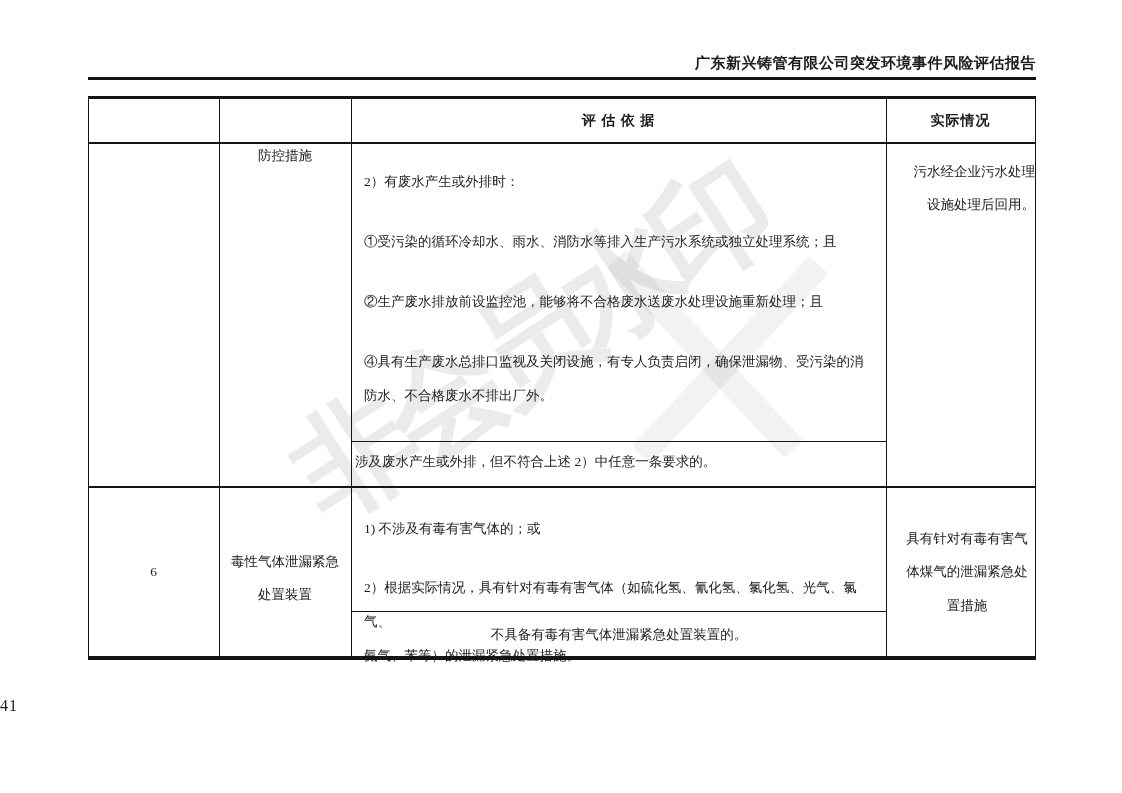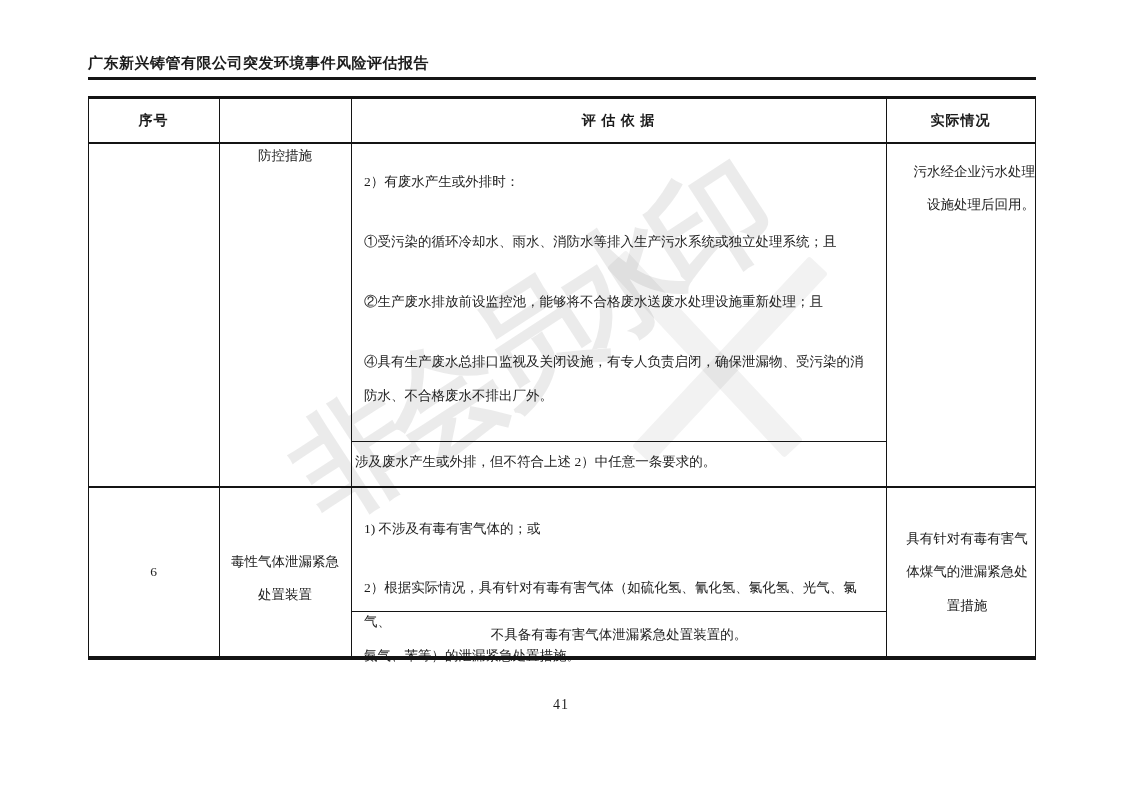--- a/index.html
+++ b/index.html
@@ -5,21 +5,21 @@
   * { margin:0; padding:0; box-sizing:border-box; }
   html,body { background:#e9e9e9; }
   .page {
     position:relative; width:1122px; height:793px; background:#ffffff;
     font-family:"Liberation Serif", serif; color:#1c1c1c; overflow:hidden;
     margin:0 auto;
   }
   
   .doc-title {
     position:absolute; left:88px; top:54px; width:948px;
-    text-align:left; font-size:15px; font-weight:bold; letter-spacing:0.5px;
+    text-align:right; font-size:15px; font-weight:bold; letter-spacing:0.5px;
   }
   .double-rule {
     position:absolute; left:88px; top:77px; width:948px; height:2px;
     border-top:2.5px solid #151515; border-bottom:1px solid #151515;
   }
   
   .watermark-layer { position:absolute; inset:0; z-index:0; pointer-events:none; }
   .wm-text {
     position:absolute; left:305px; top:427px;
     font-size:120px; line-height:120px; font-weight:bold; white-space:nowrap;
@@ -68,41 +68,40 @@
   
   .r2-no  { left:0; top:392px; width:131px; height:168px; display:flex; align-items:center; justify-content:center; }
   .r2-ind { left:131px; top:392px; width:132px; height:180px; display:flex; align-items:center; justify-content:center; text-align:center; line-height:33px; }
   .r2-basis { left:263px; top:392px; width:535px; padding:8px 13px 0 13px; }
   .r2-basis p { white-space:pre-line; line-height:34px; margin:0 0 9px 0; }
   .r2-sub { left:264px; top:517px; width:534px; height:43px; display:flex; align-items:center; justify-content:center; text-align:center; }
   .r2-act { left:798px; top:392px; width:149px; height:168px; display:flex; align-items:center; justify-content:center; text-align:center; line-height:33.5px;padding-left:13px; }
 
   
   .page-number {
-    position:absolute; left:0; top:697px; width:1122px; text-align:center;
-    font-size:14px; letter-spacing:1px; z-index:1;
+    position:absolute; left:0; top:697px; width:1122px; 
+    font-size:16px; letter-spacing:1px; z-index:1;
   }
 </style>
 </head>
 <body>
 
 <div class="page">
 
   <div class="watermark-layer">
     <div class="wm-text">非会员水印</div>
     <div class="wm-bar wm-bar1"></div>
     <div class="wm-bar wm-bar2"></div>
   </div>
 
   <div class="doc-title">广东新兴铸管有限公司突发环境事件风险评估报告</div>
   <div class="double-rule"></div>
 
   <div class="tbl">
 
-    <div class="cell hdr-cell h-no">序号</div>
     <div class="cell hdr-cell h-act">实际情况</div>
     <div class="cell hdr-cell h-bas">评 估 依 据</div>
 
     <div class="cell r1-no"></div>
     <div class="cell r1-ind">防控措施</div>
     <div class="cell r1-basis">
       <p>2）有废水产生或外排时：</p>
       <p>①受污染的循环冷却水、雨水、消防水等排入生产污水系统或独立处理系统；且</p>
       <p>②生产废水排放前设监控池，能够将不合格废水送废水处理设施重新处理；且</p>
       <p>④具有生产废水总排口监视及关闭设施，有专人负责启闭，确保泄漏物、受污染的消

